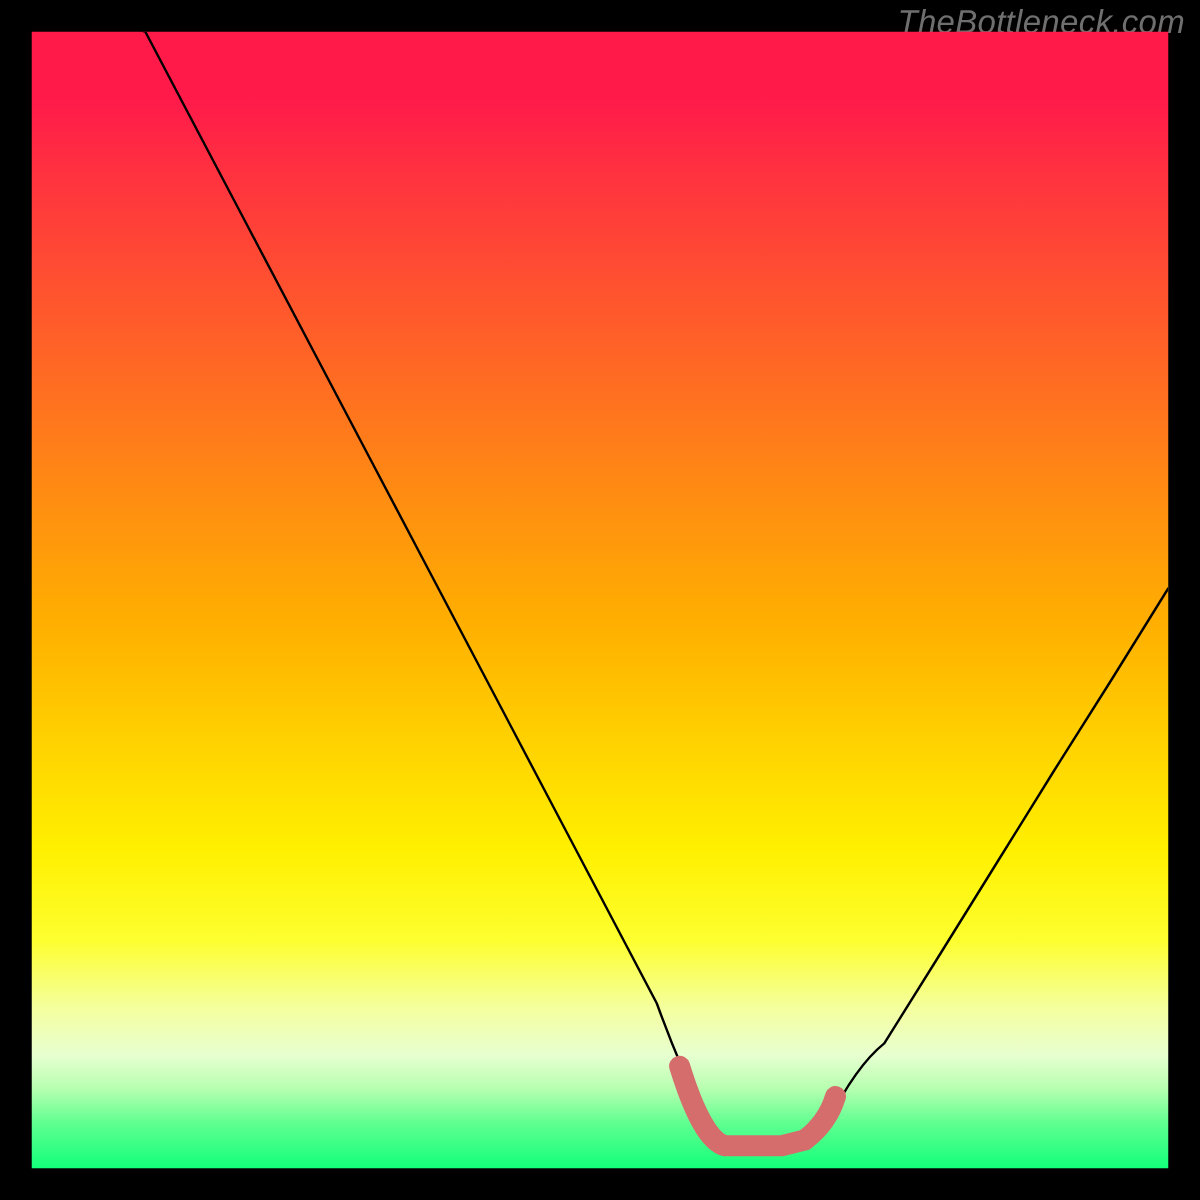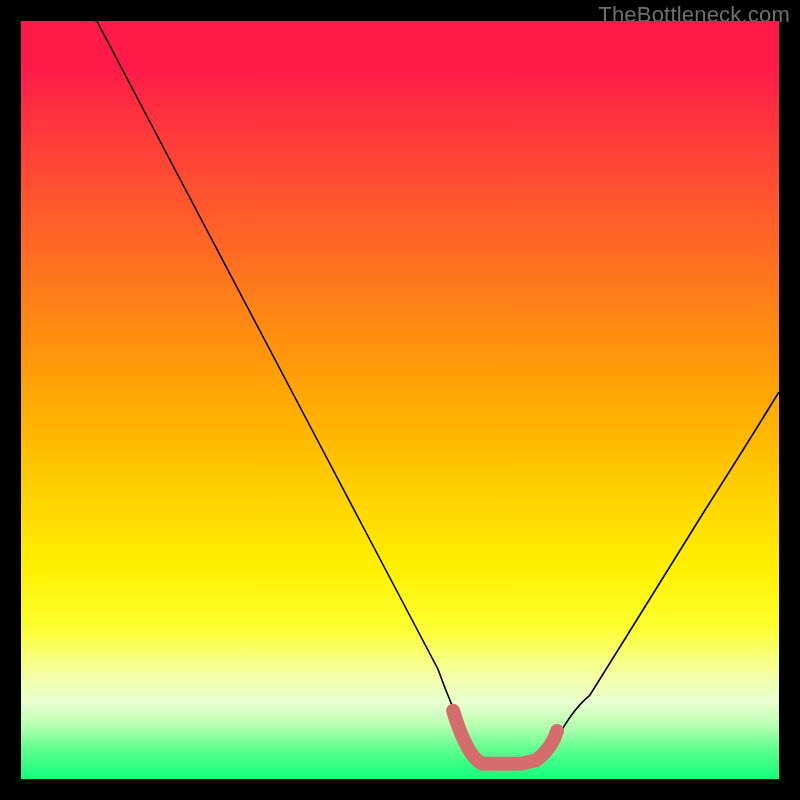--- a/index.html
+++ b/index.html
@@ -8,20 +8,21 @@
     width: 800px;
     height: 800px;
     background: #000000;
     overflow: hidden;
     font-family: Arial, Helvetica, sans-serif;
   }
   .stage {
     position: relative;
     width: 800px;
     height: 800px;
+    font-style: italic;
   }
   .plot {
     position: absolute;
     left: 21px;
     top: 21px;
     width: 758px;
     height: 758px;
     overflow: hidden;
   }
   .gradient {

